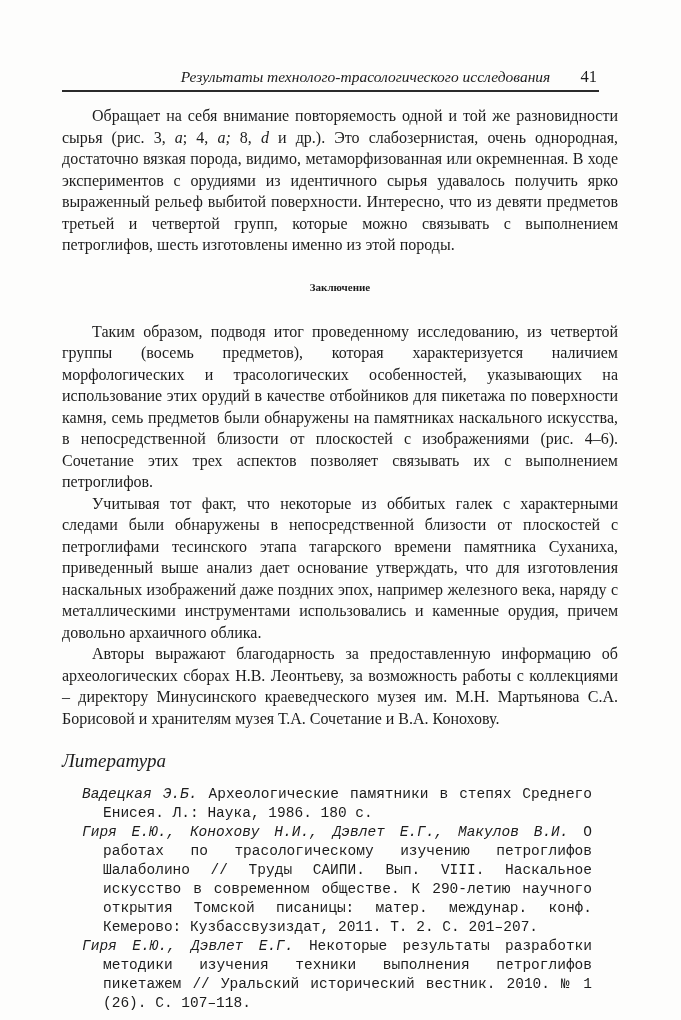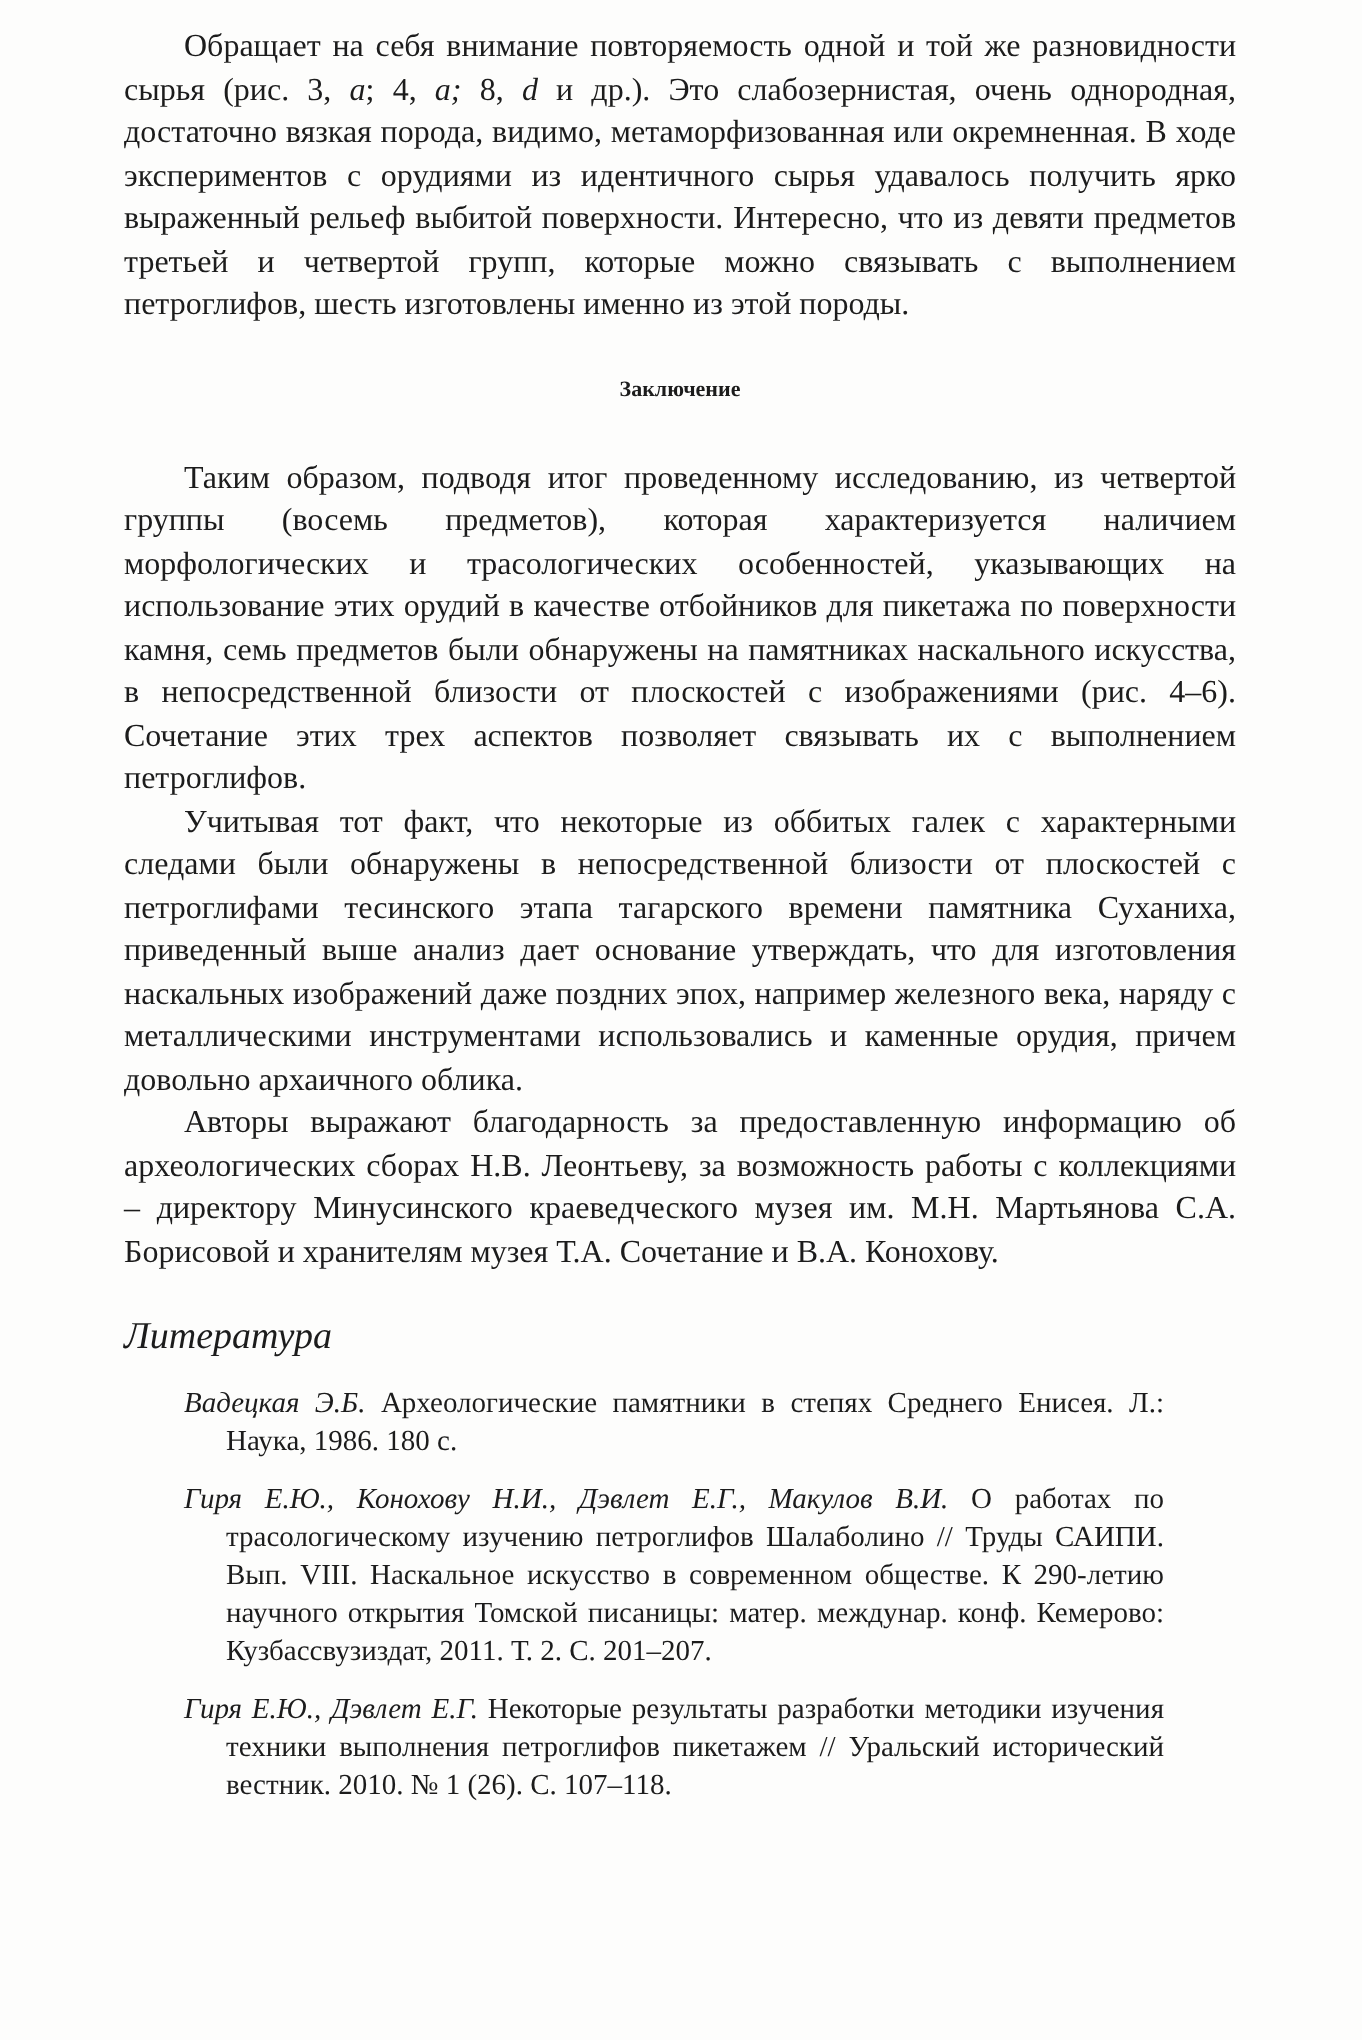--- a/index.html
+++ b/index.html
@@ -70,32 +70,37 @@
     font-style: italic;
     text-align: left;
   }
   .references {
     margin: 0 26px 0 20px;
     font-size: 14.5px;
     line-height: 19px;
     text-align: justify;
   }
   .reference-item {
-    margin: 10px;
+    margin: 0;
     padding-left: 21px;
     text-indent: -21px;
+    font-family: Liberation Mono, monospace;
   }
   .it { font-style: italic; }
 </style>
 </head>
 <body>
 
 <div class="page">
   <div class="content">
 
+    <div class="running-header">
+      <span class="running-title">Результаты технолого-трасологического исследования</span>
+      <span class="page-number">41</span>
+    </div>
 
     <div class="intro-block">
       <p class="body-paragraph"><span>Обращает на себя внимание повторяемость одной и той же разновидности сырья (рис. 3, </span><span class="it">а</span><span>; 4, </span><span class="it">а;</span><span> 8, </span><span class="it">d</span><span> и др.). Это слабозернистая, очень однородная, достаточно вязкая порода, видимо, метаморфизованная или окремненная. В ходе экспериментов с орудиями из идентичного сырья удавалось получить ярко выраженный рельеф выбитой поверхности. Интересно, что из девяти предметов третьей и четвертой групп, которые можно связывать с выполнением петроглифов, шесть изготовлены именно из этой породы.</span></p>
     </div>
 
     <h2 class="section-heading">Заключение</h2>
 
     <p class="body-paragraph"><span>Таким образом, подводя итог проведенному исследованию, из четвертой группы (восемь предметов), которая характеризуется наличием морфологических и трасологических особенностей, указывающих на использование этих орудий в качестве отбойников для пикетажа по поверхности камня, семь предметов были обнаружены на памятниках наскального искусства, в непосредственной близости от плоскостей с изображениями (рис. 4–6). Сочетание этих трех аспектов позволяет связывать их с выполнением петроглифов.</span></p>
 
     <p class="body-paragraph"><span>Учитывая тот факт, что некоторые из оббитых галек с характерными следами были обнаружены в непосредственной близости от плоскостей с петроглифами тесинского этапа тагарского времени памятника Суханиха, приведенный выше анализ дает основание утверждать, что для изготовления наскальных изображений даже поздних эпох, например железного века, наряду с металлическими инструментами использовались и каменные орудия, причем довольно архаичного облика.</span></p>

